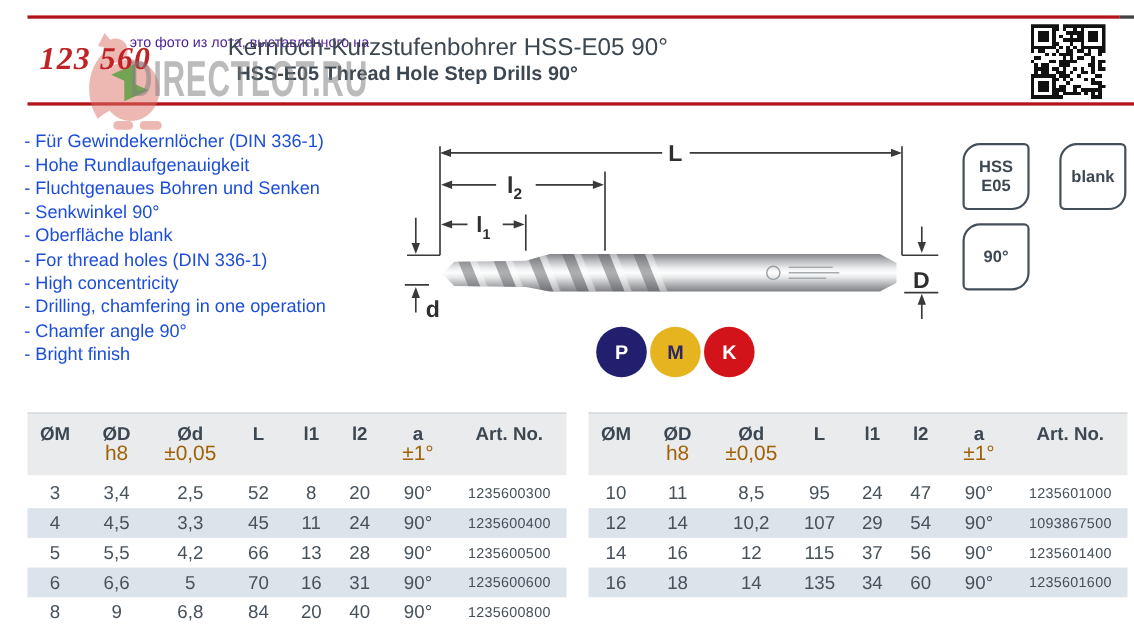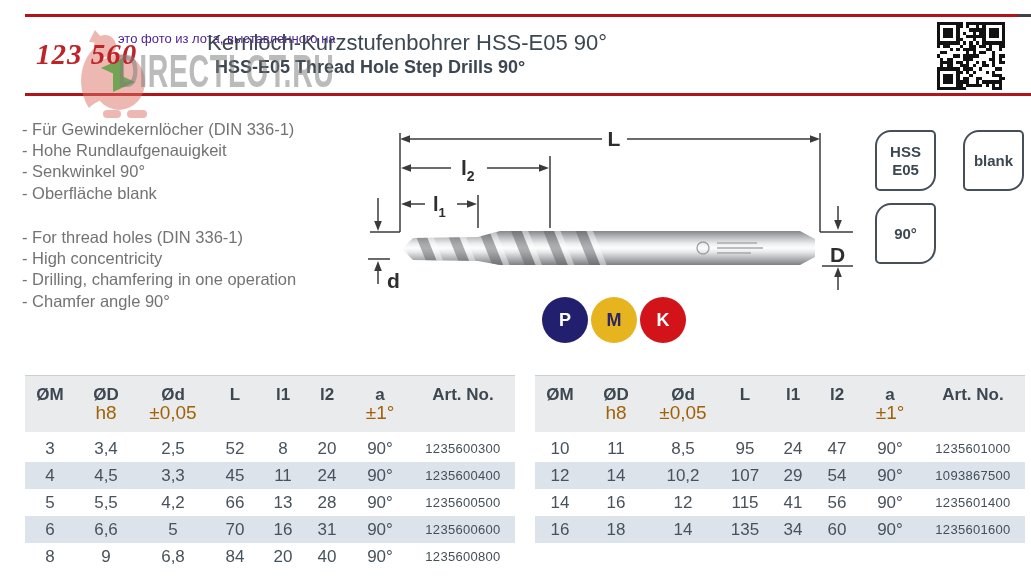--- a/index.html
+++ b/index.html
@@ -22,21 +22,21 @@
   .wm-site{position:absolute;left:118px;top:44px;z-index:5;font-size:46px;font-weight:bold;
     color:rgba(125,125,125,0.52);letter-spacing:1px;white-space:nowrap;
     transform:scaleX(0.62);transform-origin:0 0;}
 
   .title-wrap{position:absolute;left:207px;top:30px;z-index:3;color:#3d4751;white-space:nowrap;}
   .title{font-size:22px;font-weight:normal;line-height:25px;}
   .subtitle{font-size:18px;font-weight:bold;line-height:21px;margin:2px 0 0 8px;}
 
   .qr{position:absolute;left:937px;top:22px;width:68px;height:68px;z-index:2;}
 
-  .features{position:absolute;left:22px;color:#737373;font-size:16.5px;line-height:21.2px;white-space:nowrap;}
+  .features{position:absolute;left:22px;color:#1d4ed8;font-size:16.5px;line-height:21.2px;white-space:nowrap;}
   .features-de{top:119px;}
   .features-en{top:227px;}
 
   .drawing{position:absolute;left:365px;top:110px;}
 
   .badges{position:absolute;left:875px;top:130px;display:grid;
     grid-template-columns:61px 61px;grid-auto-rows:61px;gap:12px 27px;}
   .badge{box-sizing:border-box;border:2px solid #454f59;border-radius:16px 5px 16px 5px;background:#fff;
     display:flex;flex-direction:column;align-items:center;justify-content:center;
     font-weight:bold;font-size:15px;line-height:18px;color:#3d4751;}
@@ -244,28 +244,30 @@
         <rect x="16" y="2" width="3" height="3"></rect>
         <rect x="0" y="14" width="7" height="7"></rect>
         <rect x="1" y="15" width="5" height="5" fill="#fff"></rect>
         <rect x="2" y="16" width="3" height="3"></rect>
       </g>
   </svg>
 
   <div class="features features-de" id="features-de">
       <div class="feature-line">- Für Gewindekernlöcher (DIN 336-1)</div>
       <div class="feature-line">- Hohe Rundlaufgenauigkeit</div>
+      <div class="feature-line">- Fluchtgenaues Bohren und Senken</div>
       <div class="feature-line">- Senkwinkel 90°</div>
       <div class="feature-line">- Oberfläche blank</div>
     </div>
   <div class="features features-en" id="features-en">
       <div class="feature-line">- For thread holes (DIN 336-1)</div>
       <div class="feature-line">- High concentricity</div>
       <div class="feature-line">- Drilling, chamfering in one operation</div>
       <div class="feature-line">- Chamfer angle 90°</div>
+      <div class="feature-line">- Bright finish</div>
     </div>
 
   <svg class="drawing" width="500" height="195" viewBox="0 0 500 195">
     <defs>
       <linearGradient id="metal" x1="0" y1="0" x2="0" y2="1">
         <stop offset="0" stop-color="#85878b"></stop>
         <stop offset="0.18" stop-color="#b9bbbe"></stop>
         <stop offset="0.38" stop-color="#eceeef"></stop>
         <stop offset="0.5" stop-color="#fdfdfd"></stop>
         <stop offset="0.62" stop-color="#e8e9ea"></stop>
@@ -493,21 +495,21 @@
           <div class="td">29</div>
           <div class="td">54</div>
           <div class="td">90°</div>
           <div class="td artno">1093867500</div>
         </div>
         <div class="tr">
           <div class="td">14</div>
           <div class="td">16</div>
           <div class="td">12</div>
           <div class="td">115</div>
-          <div class="td">41</div>
+          <div class="td">37</div>
           <div class="td">56</div>
           <div class="td">90°</div>
           <div class="td artno">1235601400</div>
         </div>
         <div class="tr">
           <div class="td">16</div>
           <div class="td">18</div>
           <div class="td">14</div>
           <div class="td">135</div>
           <div class="td">34</div>

